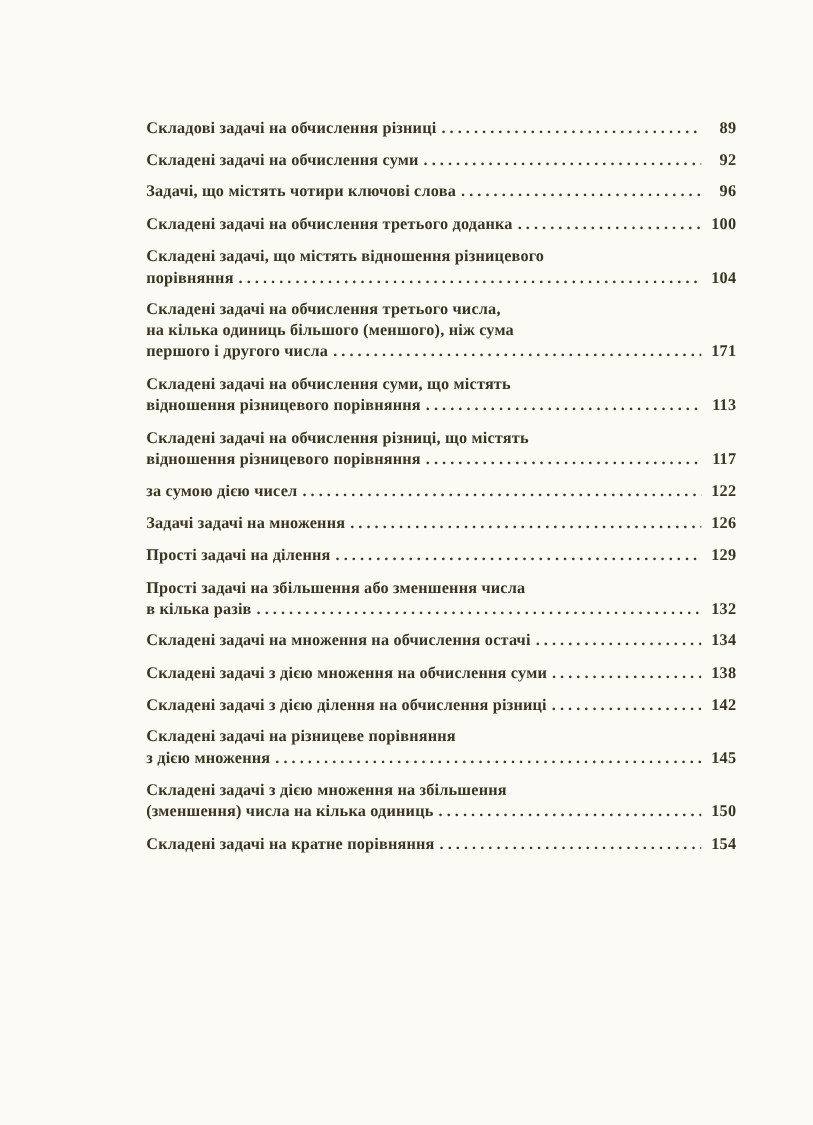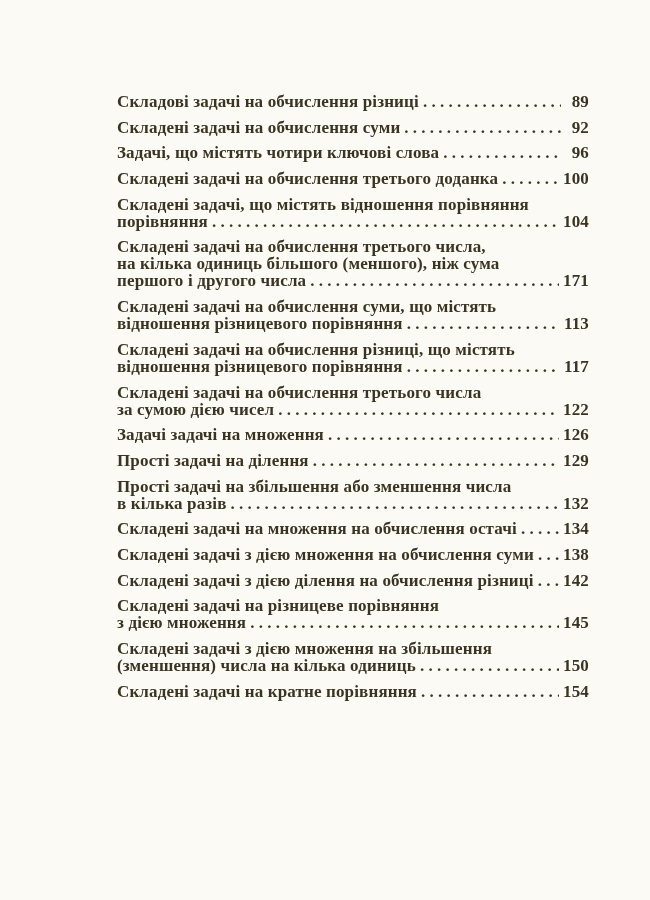--- a/index.html
+++ b/index.html
@@ -15,21 +15,21 @@
       font-family: "Liberation Serif", "DejaVu Serif", serif;
       color: #3a3522;
     }
     .toc {
       position: absolute;
       left: 117px;
       top: 93px;
       width: 472px;
     }
     .entry {
-      font-size: 17px;
+      font-size: 13px;
       font-weight: bold;
       line-height: 17px;
       margin-bottom: 8.7px;
       letter-spacing: 0.15px;
     }
     .line {
       display: block;
       white-space: nowrap;
     }
     .last-line {
@@ -84,21 +84,21 @@
       </div>
     </div>
     <div class="entry">
       <div class="last-line">
         <span class="title-text">Складені задачі на обчислення третього доданка</span>
         <span class="leader"></span>
         <span class="page-num">100</span>
       </div>
     </div>
     <div class="entry">
-      <span class="line">Складені задачі, що містять відношення порівняння</span>
+      <span class="line">Складені задачі, що містять відношення різницевого</span>
       <div class="last-line">
         <span class="title-text">порівняння</span>
         <span class="leader"></span>
         <span class="page-num">104</span>
       </div>
     </div>
     <div class="entry">
       <span class="line">Складені задачі на обчислення третього числа,</span>
       <span class="line">на кілька одиниць більшого (меншого), ніж сума</span>
       <div class="last-line">
@@ -117,21 +117,20 @@
     </div>
     <div class="entry">
       <span class="line">Складені задачі на обчислення різниці, що містять</span>
       <div class="last-line">
         <span class="title-text">відношення різницевого порівняння</span>
         <span class="leader"></span>
         <span class="page-num">117</span>
       </div>
     </div>
     <div class="entry">
-      <span class="line">Складені задачі на обчислення третього числа</span>
       <div class="last-line">
         <span class="title-text">за сумою дією чисел</span>
         <span class="leader"></span>
         <span class="page-num">122</span>
       </div>
     </div>
     <div class="entry">
       <div class="last-line">
         <span class="title-text">Задачі задачі на множення</span>
         <span class="leader"></span>

